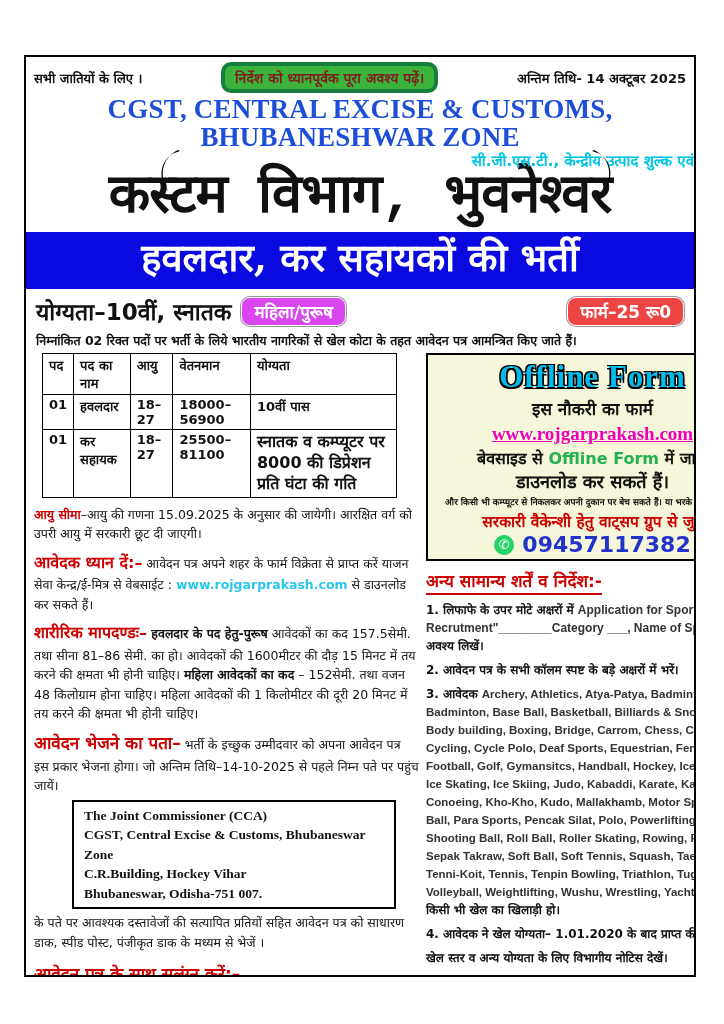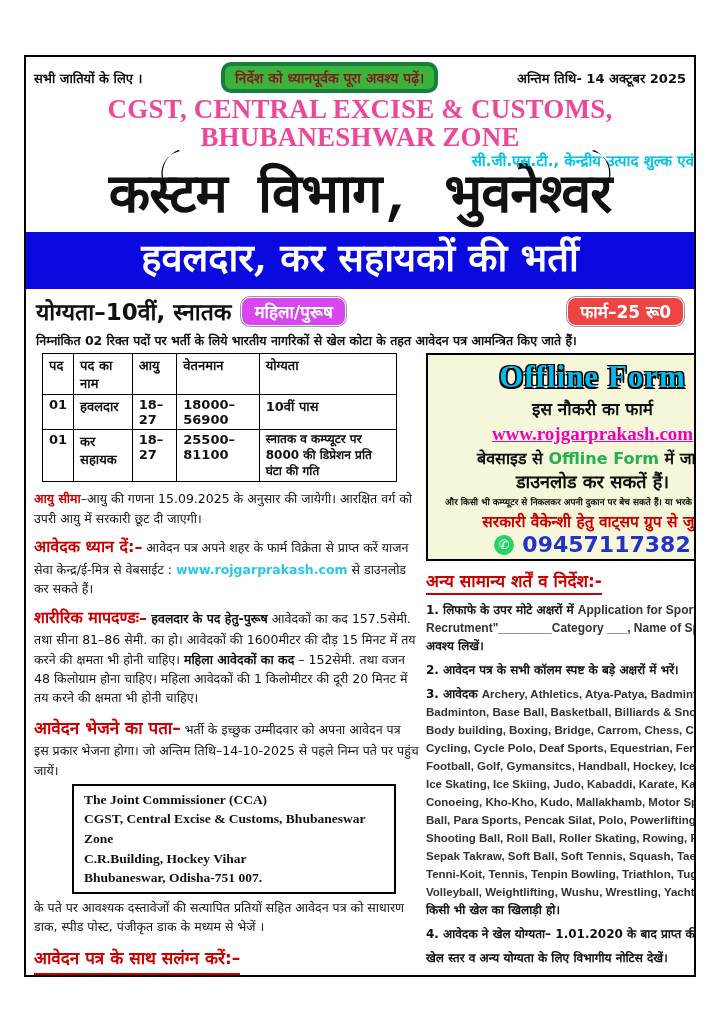--- a/index.html
+++ b/index.html
@@ -4,21 +4,21 @@
 <style>
   html,body{margin:0;padding:0;background:#ffffff;}
   body{width:724px;height:1024px;position:relative;font-family:"DejaVu Sans",sans-serif;color:#111;}
   .poster{position:absolute;left:24px;top:55px;width:672px;height:922px;border:2.5px solid #000;background:#fff;box-sizing:border-box;overflow:hidden;}
 
   
   .hdr-row{display:flex;align-items:center;justify-content:space-between;padding:5px 8px 2px 8px;}
   .hdr-left{font-size:13px;font-weight:700;}
   .hdr-badge{background:#3cb43c;border:4px solid #15803d;border-radius:10px;color:#7f1d1d;font-weight:800;font-size:14px;padding:2px 10px;}
   .hdr-right{font-size:13px;font-weight:700;}
-  .org-title{font-family:"Liberation Serif",serif;font-weight:800;color:#ec4899;font-size:27px;text-align:center;line-height:1.05;letter-spacing:.2px;}
+  .org-title{font-family:"Liberation Serif",serif;font-weight:800;color:#1d4ed8;font-size:27px;text-align:center;line-height:1.05;letter-spacing:.2px;}
   .org-sub{position:relative;text-align:right;color:#00c4e4;font-weight:800;font-size:15px;height:18px;line-height:18px;}
   .swash{position:absolute;top:-4px;}
   .swash.left{left:128px;}
   .swash.right{right:76px;transform:scaleX(-1);}
   .headline{font-family:Liberation Mono, monospace;font-weight:800;font-size:54px;text-align:center;line-height:1.12;letter-spacing:-1px;margin-top:-2px;}
   .band{background:#0a0ae0;color:#fff;text-align:center;font-weight:800;font-family:"DejaVu Serif",serif;font-size:38px;line-height:1.35;padding:0 0 6px 0;margin-top:4px;}
 
   
   .quick{display:flex;align-items:center;gap:10px;padding:6px 10px 2px 10px;}
   .quick .elig{font-size:23px;font-weight:800;}
@@ -29,21 +29,21 @@
   .intro{font-size:12.5px;font-weight:700;padding:3px 10px 2px 10px;}
 
   
   .cols{display:flex;align-items:flex-start;padding:2px 8px 0 8px;gap:7px;}
   .colL{width:385px;flex:0 0 385px;}
   .colR{flex:1;}
 
   table.vac{border-collapse:collapse;width:355px;margin-left:8px;font-size:13px;}
   table.vac th,table.vac td{border:1.5px solid #000;padding:2px 6px;text-align:left;vertical-align:top;font-weight:700;}
   table.vac td{font-weight:600;}
-  table.vac .small{font-size:12px;line-height:1.3;margin-left:25px;}
+  table.vac .small{font-size:16px;line-height:1.3;margin-left:25px;}
 
   .para{font-size:12.5px;line-height:1.55;margin-top:7px;}
   .rlabel{color:#cc0000;font-weight:800;}
   .rlabel.lg{font-size:16px;}
   .rlabel.xl{font-size:17px;}
   .cyanlink{color:#29c7e8;font-weight:700;text-decoration:none;}
   .addrbox{border:2.5px solid #000;margin:4px 0 4px 38px;width:300px;padding:4px 10px;font-family:"Liberation Serif",serif;font-weight:800;font-size:13.5px;line-height:1.45;}
   .underl{border-bottom:2px solid #cc0000;display:inline-block;padding-bottom:1px;}
 
   

